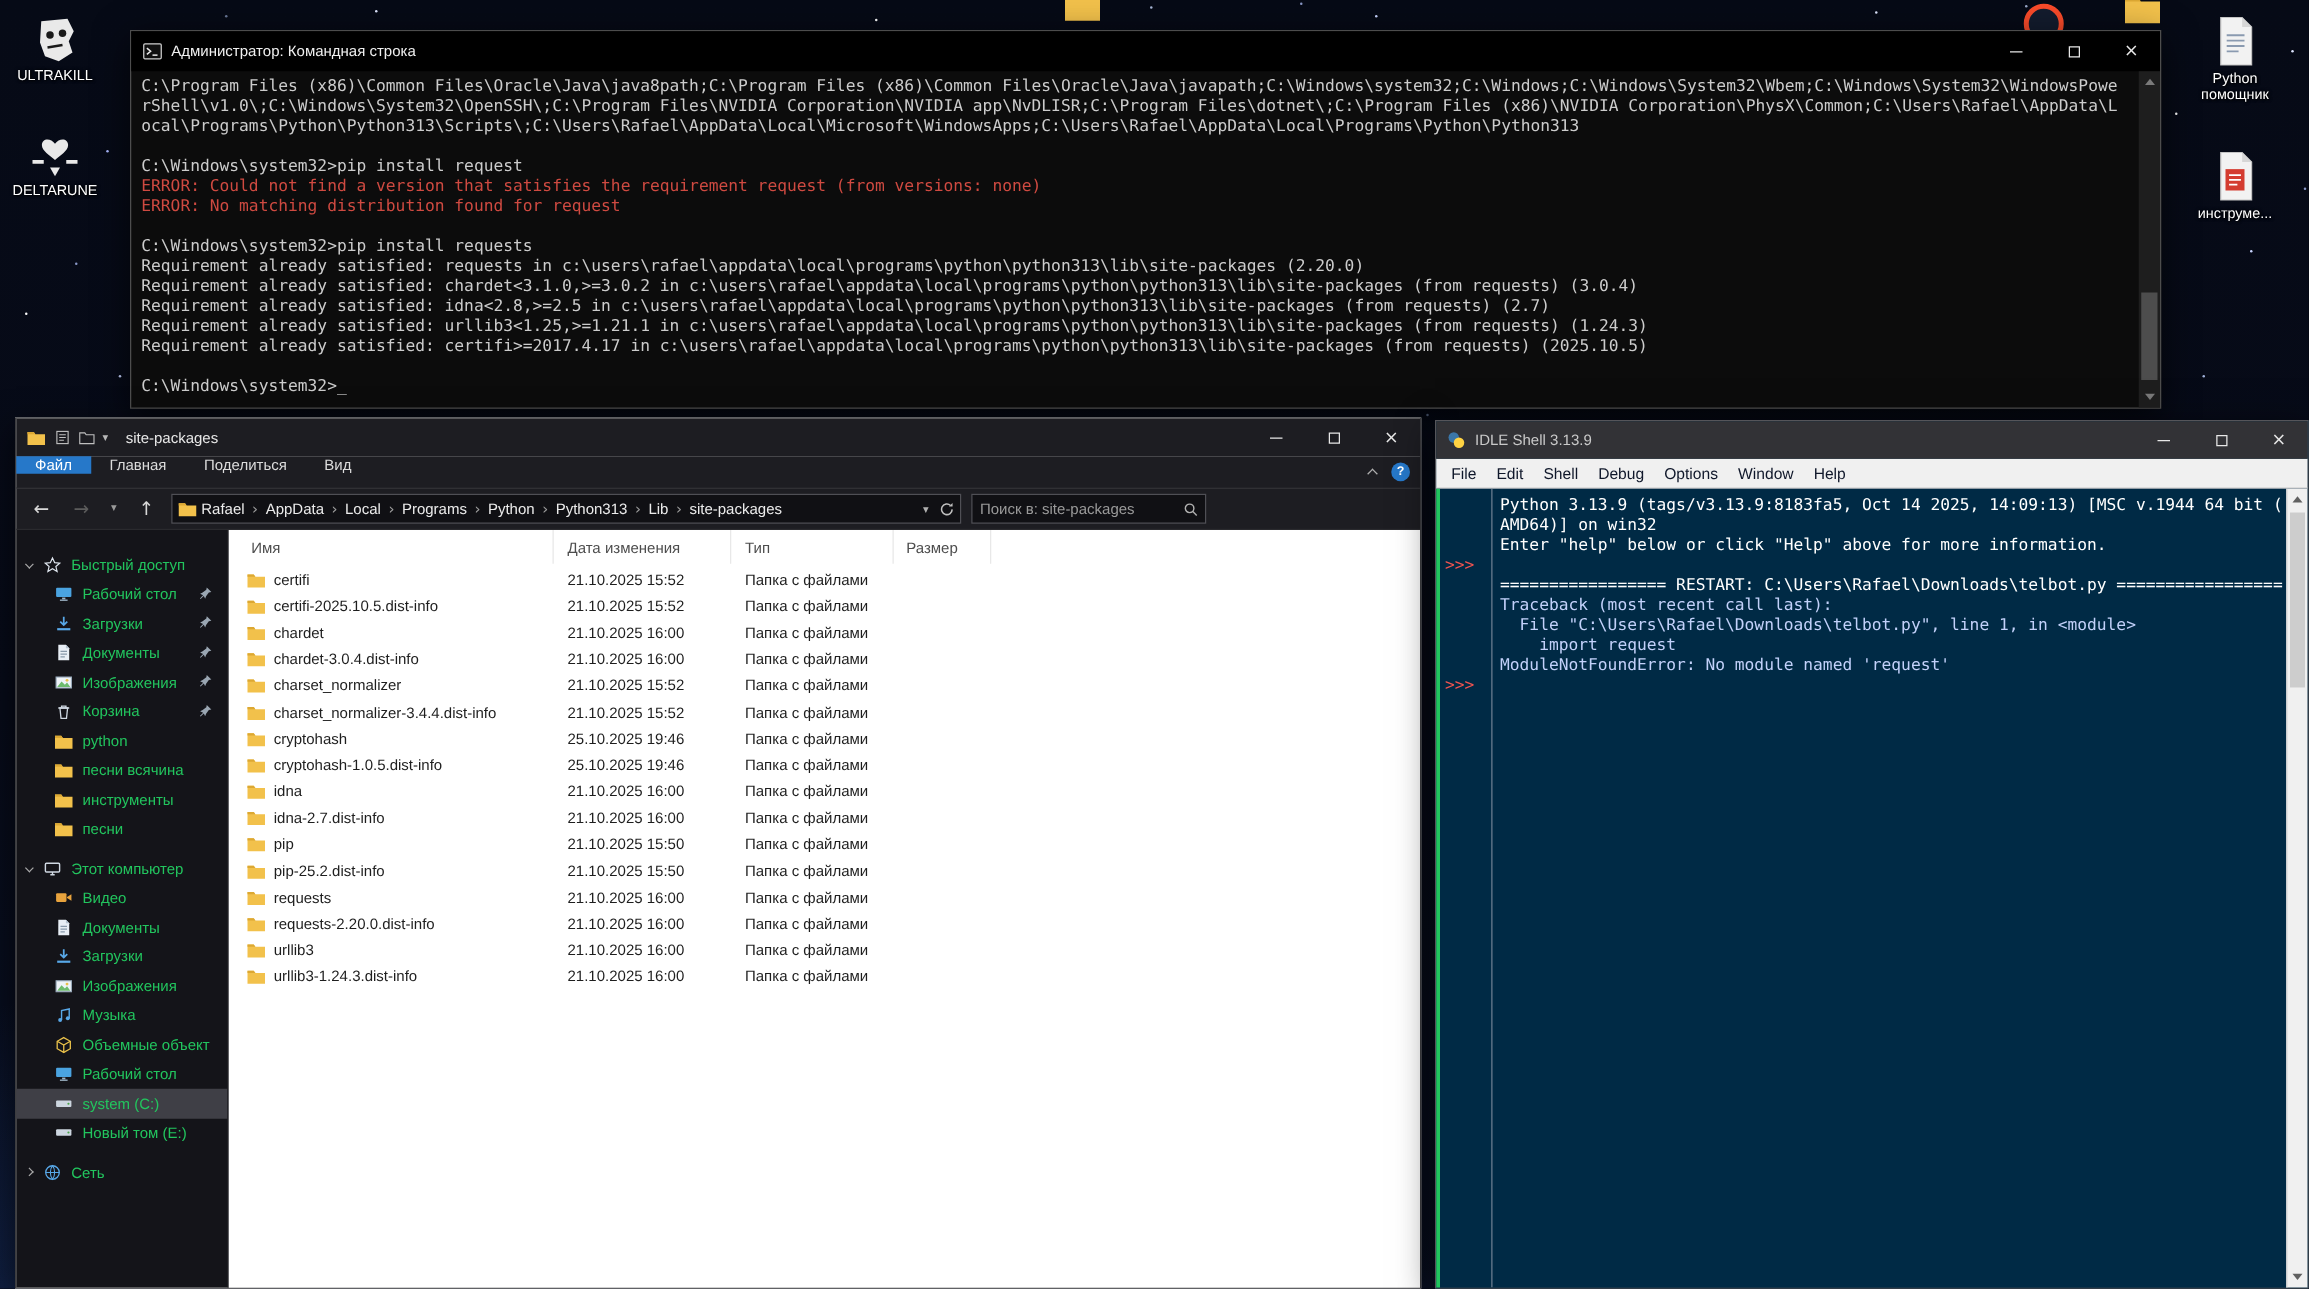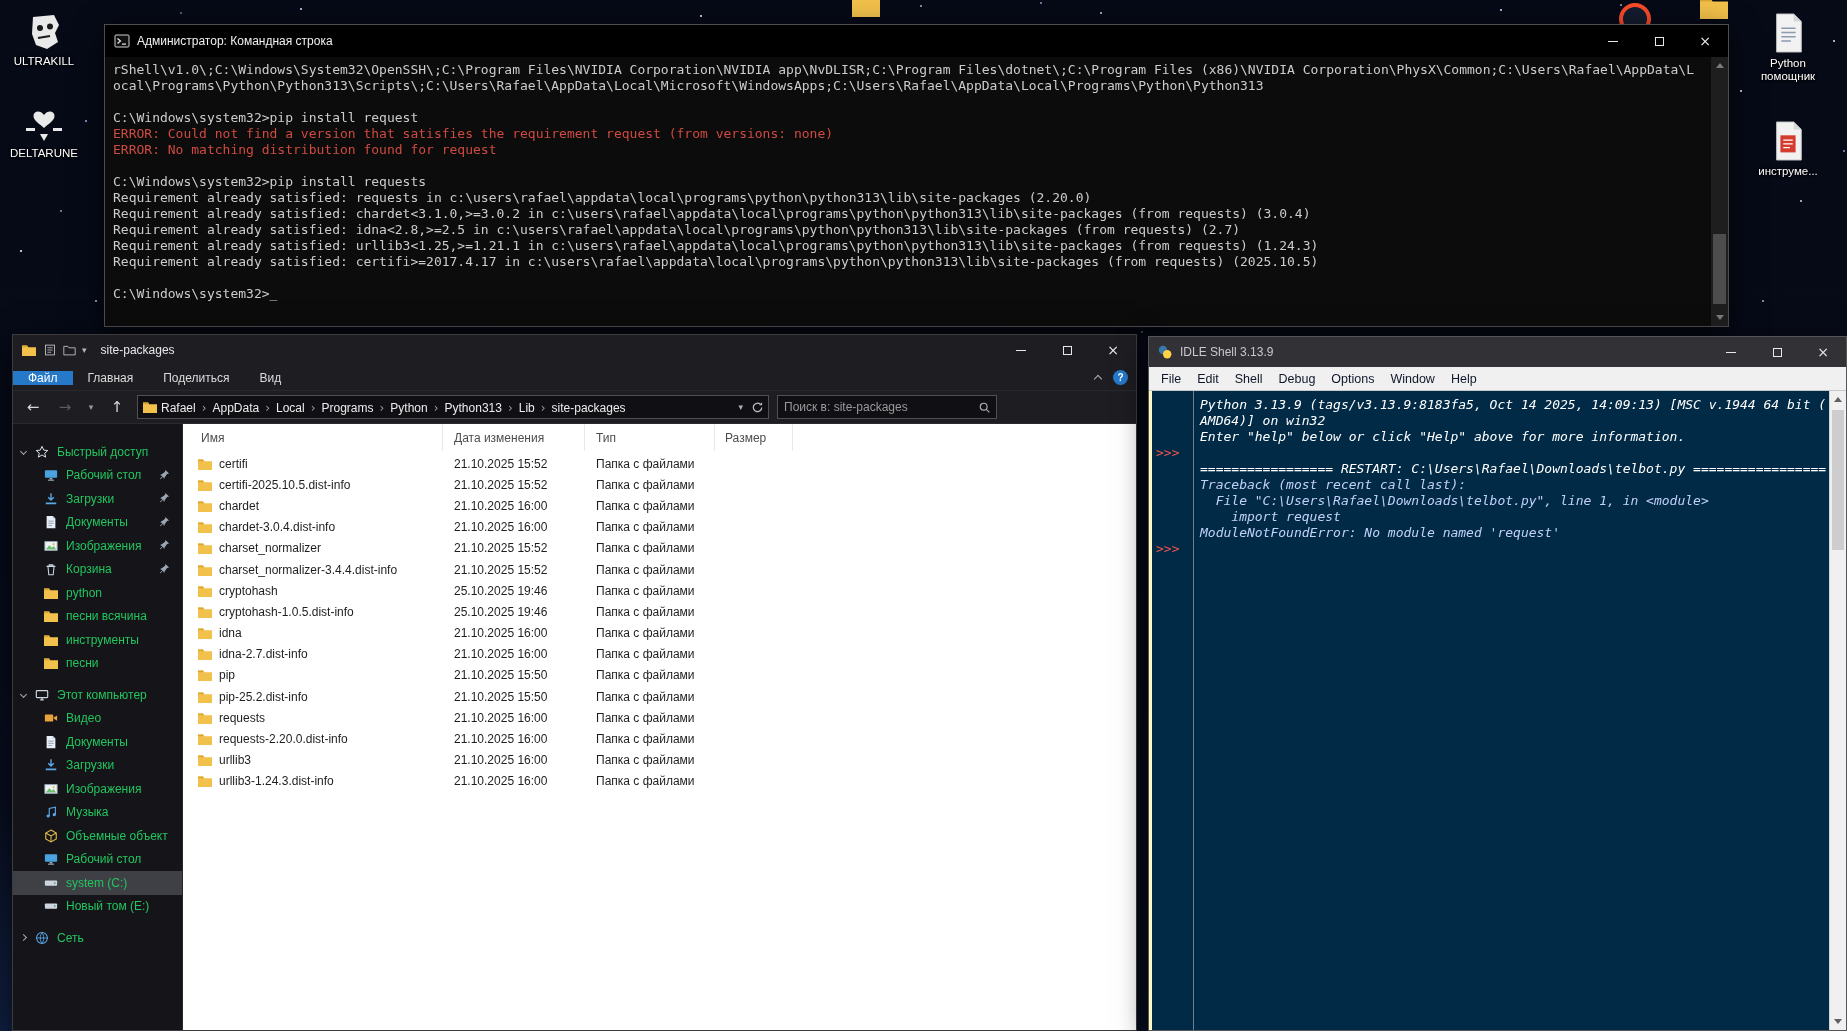--- a/index.html
+++ b/index.html
@@ -65,36 +65,36 @@
   .tri-down{border-top:5px solid #7a7a7a;margin-bottom:-4px;}
   .cmd-scroll .sc-thumb{position:absolute;left:2px;right:2px;bottom:22px;height:70px;background:#4d4d4d;}
   .cmd-scroll .sc-down{position:absolute;bottom:0;left:0;right:0;}
 
   
   .explorer{left:12px;top:334px;width:1125px;height:697px;background:#fff;border:1px solid #3c3c3f;z-index:5;}
   .ex-tb{height:30px;background:#1d1d22;padding-left:8px;gap:6px;}
   .ex-tb .tb-title{color:#e8e8e8;font-size:12px;margin-left:8px;}
   .qat{display:flex;align-items:center;gap:7px;}
   .qat-chev{color:#b8b8b8;font-size:9px;}
-  .ex-ribbon{height:26px;background:#1d1d22;display:flex;align-items:center;position:relative;border-bottom:1px solid #2a2a2e;}
+  .ex-ribbon{height:26px;background:#1d1d22;display:flex;align-items:flex-start;position:relative;border-bottom:1px solid #2a2a2e;}
   .tab{display:flex;align-items:center;padding:0 15px;font-size:12px;color:#dcdcdc;}
   .tab.active{background:var(--accent-blue);color:#fff;}
   .ribbon-right{position:absolute;right:8px;top:0;height:100%;display:flex;align-items:center;gap:12px;}
   .chev-up{width:6px;height:6px;border-left:1.5px solid #b0b0b0;border-top:1.5px solid #b0b0b0;transform:rotate(45deg);margin-top:3px;}
   .help-circle{width:15px;height:15px;border-radius:50%;background:var(--accent-blue);color:#fff;font-size:10px;font-weight:bold;display:flex;align-items:center;justify-content:center;}
   .ex-addr{height:33px;background:#1d1d22;display:flex;align-items:center;padding:0 8px;gap:8px;border-bottom:1px solid #2a2a2e;}
   .nav-btn{background:none;border:0;font-size:15px;color:#d8d8d8;width:24px;height:24px;display:flex;align-items:center;justify-content:center;font-family:"DejaVu Sans",sans-serif;}
   .nav-btn.disabled{color:#5c5c5c;}
   .nav-btn.small{width:12px;font-size:9px;color:#9a9a9a;}
   .addr-box{width:632px;height:24px;background:#101014;border:1px solid #4f4f55;display:flex;align-items:center;padding:0 4px;position:relative;}
   .crumb{font-size:12px;color:#ececec;padding:0 3px;white-space:nowrap;}
   .crumb-sep{font-size:12px;color:#9a9a9a;padding:0 3px;font-family:"DejaVu Sans",sans-serif;}
   .addr-right{position:absolute;right:4px;display:flex;align-items:center;gap:8px;}
   .addr-chev{color:#b0b0b0;font-size:9px;}
-  .search-box{width:220px;height:24px;background:#101014;border:1px solid #4f4f55;display:flex;align-items:center;padding:0 6px;position:relative;}
+  .search-box{width:188px;height:24px;background:#101014;border:1px solid #4f4f55;display:flex;align-items:center;padding:0 6px;position:relative;}
   .search-text{font-size:12px;color:#9a9a9a;white-space:nowrap;overflow:hidden;}
   .search-mag{position:absolute;right:5px;}
   .ex-sidebar{position:absolute;left:0;top:89px;bottom:0;width:170px;background:#141419;border-right:1px solid #26262b;padding-top:16px;overflow:hidden;}
   .sb-row{height:23.5px;display:flex;align-items:center;position:relative;font-size:12px;color:#22c55e;white-space:nowrap;}
   .sb-header{padding-left:8px;}
   .sb-item{padding-left:30px;}
   .sb-item.selected{background:var(--selection-gray);}
   .sb-gap{height:8px;}
   .chev{width:5px;height:5px;border-right:1.5px solid #aaa;border-bottom:1.5px solid #aaa;display:inline-block;margin-right:8px;flex:none;}
   .chev.open{transform:rotate(45deg);}
@@ -115,21 +115,21 @@
   .cell.date{width:142px;padding-left:11px;}
   .cell.type{width:130px;padding-left:11px;}
   .cell.size{width:78px;padding-left:10px;}
 
   
   .idle{left:1148px;top:336px;width:699px;height:695px;background:var(--idle-bg);border:1px solid #55555a;z-index:5;}
   .idle-tb{height:30px;background:#323236;padding-left:8px;}
   .idle-tb .tb-title{color:#c9c9c9;font-size:12px;}
   .idle-menubar{height:24px;background:#f0f0f0;border-bottom:1px solid #c8c8c8;display:flex;align-items:center;padding-left:4px;}
   .menu-item{font-size:12.5px;color:#0f172a;padding:0 8px;}
-  .idle-body{position:absolute;left:0;right:0;top:54px;bottom:0;background:var(--idle-bg);border-left:3px solid #fef9c3;overflow:hidden;font-style:italic;}
+  .idle-body{position:absolute;left:0;right:0;top:54px;bottom:0;background:var(--idle-bg);border-left:3px solid #22c55e;overflow:hidden;}
   .gutter-sep{position:absolute;left:41px;top:0;bottom:0;width:1px;background:#6c7f91;}
   .idle-lines{position:absolute;left:0;right:17px;top:6px;font-family:"DejaVu Sans Mono",monospace;font-size:13px;line-height:16px;}
   .idle-row{display:flex;height:16px;}
   .ig{width:41px;flex:none;padding-left:4px;color:var(--idle-prompt-red);white-space:pre;}
   .it{white-space:pre;padding-left:7px;}
   .k-normal{color:#ffffff;}
   .k-stderr{color:var(--idle-stderr-blue);}
   .idle-scroll{position:absolute;right:0;top:54px;bottom:0;width:17px;background:#f0f0f0;border-left:1px solid #d4d4d4;}
   .idle-scroll .tri-up{border-bottom-color:#606060;}
   .idle-scroll .tri-down{border-top-color:#606060;}
@@ -216,20 +216,21 @@
           </button>
         <button class="ctl">
             <span class="g-max"></span>
           </button>
         <button class="ctl">
             <span class="g-close">×</span>
           </button>
       </div>
     </header>
     <div class="cmd-body" id="cmd-output">
+        <div class="cmd-line">C:\Program Files (x86)\Common Files\Oracle\Java\java8path;C:\Program Files (x86)\Common Files\Oracle\Java\javapath;C:\Windows\system32;C:\Windows;C:\Windows\System32\Wbem;C:\Windows\System32\WindowsPowe</div>
         <div class="cmd-line">rShell\v1.0\;C:\Windows\System32\OpenSSH\;C:\Program Files\NVIDIA Corporation\NVIDIA app\NvDLISR;C:\Program Files\dotnet\;C:\Program Files (x86)\NVIDIA Corporation\PhysX\Common;C:\Users\Rafael\AppData\L</div>
         <div class="cmd-line">ocal\Programs\Python\Python313\Scripts\;C:\Users\Rafael\AppData\Local\Microsoft\WindowsApps;C:\Users\Rafael\AppData\Local\Programs\Python\Python313</div>
         <div class="cmd-line"></div>
         <div class="cmd-line">C:\Windows\system32&gt;pip install request</div>
         <div class="cmd-line error">ERROR: Could not find a version that satisfies the requirement request (from versions: none)</div>
         <div class="cmd-line error">ERROR: No matching distribution found for request</div>
         <div class="cmd-line"></div>
         <div class="cmd-line">C:\Windows\system32&gt;pip install requests</div>
         <div class="cmd-line">Requirement already satisfied: requests in c:\users\rafael\appdata\local\programs\python\python313\lib\site-packages (2.20.0)</div>
         <div class="cmd-line">Requirement already satisfied: chardet&lt;3.1.0,&gt;=3.0.2 in c:\users\rafael\appdata\local\programs\python\python313\lib\site-packages (from requests) (3.0.4)</div>

